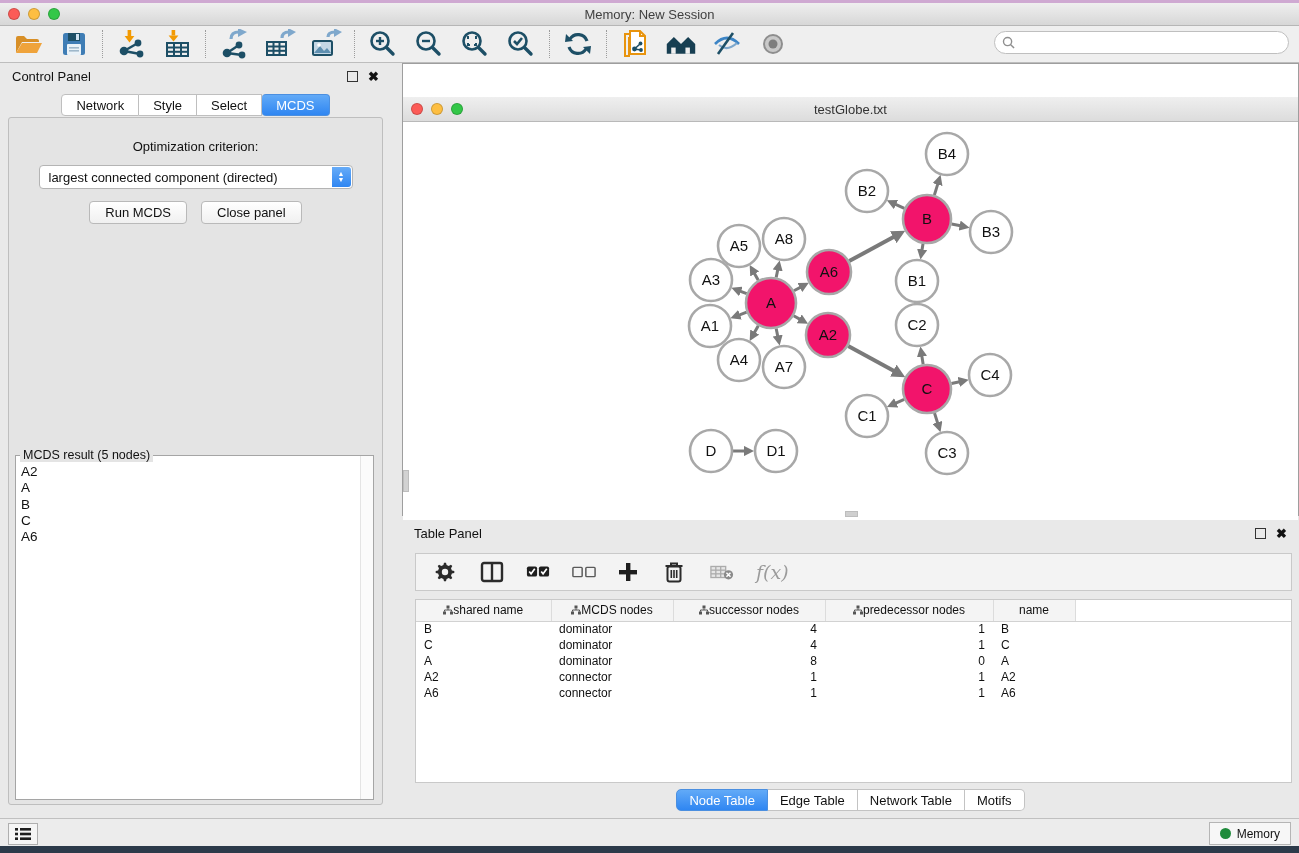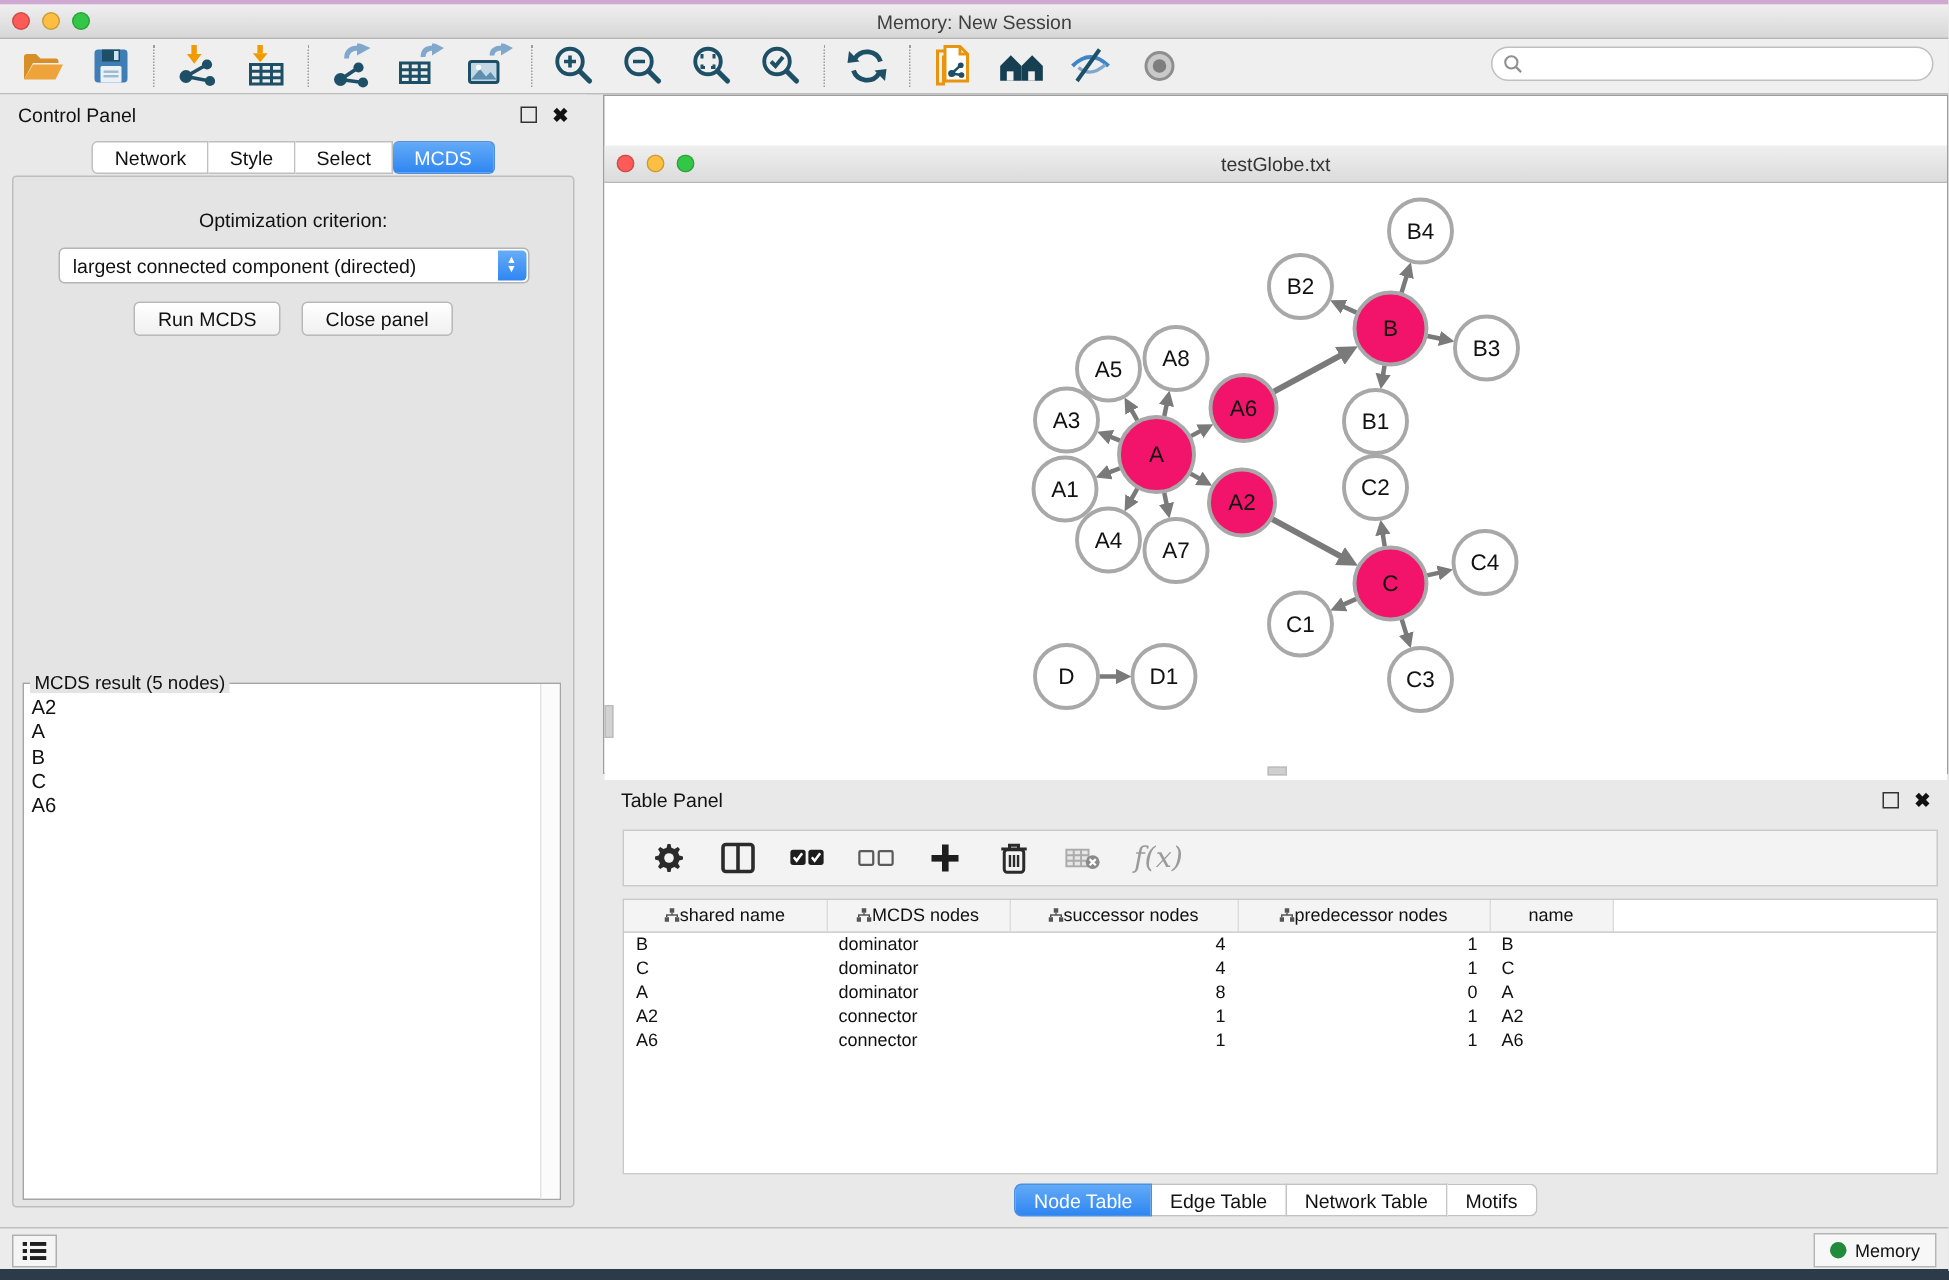--- a/index.html
+++ b/index.html
@@ -64,21 +64,21 @@
   .net-titlebar .title { position:absolute; left:0; right:0; text-align:center; font-size:13px; color:#333; }
   .net-canvas { position:relative; width:895px; height:426px; background:#fff; }
   .vthumb { position:absolute; left:0px; top:348px; width:6px; height:22px; background:#D2D2D2; border:1px solid #BDBDBD; }
   .hthumb-outer { position:absolute; left:845px; top:511px; width:13px; height:6px; background:#CFCFCF; border:1px solid #BDBDBD; }
   .resize-grip { position:absolute; right:2px; bottom:2px; }
 
   
   .table-panel { position:absolute; left:402px; top:520px; width:897px; height:292px; background:#E9E9E9; }
   .tp-toolbar { position:absolute; left:13px; right:7px; top:33px; height:38px; background:#F3F3F3;
     border:1px solid #C9C9C9; display:flex; align-items:center; gap:22px; padding-left:18px; }
-  .tp-icon { display:flex; align-items:center; justify-content:center; width:24px; height:24px; }
+  .tp-icon { display:flex; align-items:center; width:24px; height:24px; }
   .fx-label { font-family:"DejaVu Serif", serif; font-style:italic; font-size:19px; color:#9B9B9B; }
   .tp-table-wrap { position:absolute; left:13px; right:7px; top:79px; bottom:29px; background:#fff;
     border:1px solid #C9C9C9; overflow:hidden; }
   table.datatable { border-collapse:collapse; width:100%; table-layout:fixed; }
   table.datatable th { background:#F4F4F4; border-bottom:1px solid #D2D2D2; border-right:1px solid #DCDCDC;
     height:21px; font-size:12px; font-weight:normal; color:#111; }
   table.datatable th .thlab { display:inline-flex; align-items:center; gap:0; }
   table.datatable td { height:16px; font-size:12px; color:#111; padding:0 8px; white-space:nowrap; overflow:hidden; }
   td.num { text-align:right; padding-right:14px; }
   .tp-tabs { position:absolute; left:0; right:0; bottom:1px; display:flex; justify-content:center; }

